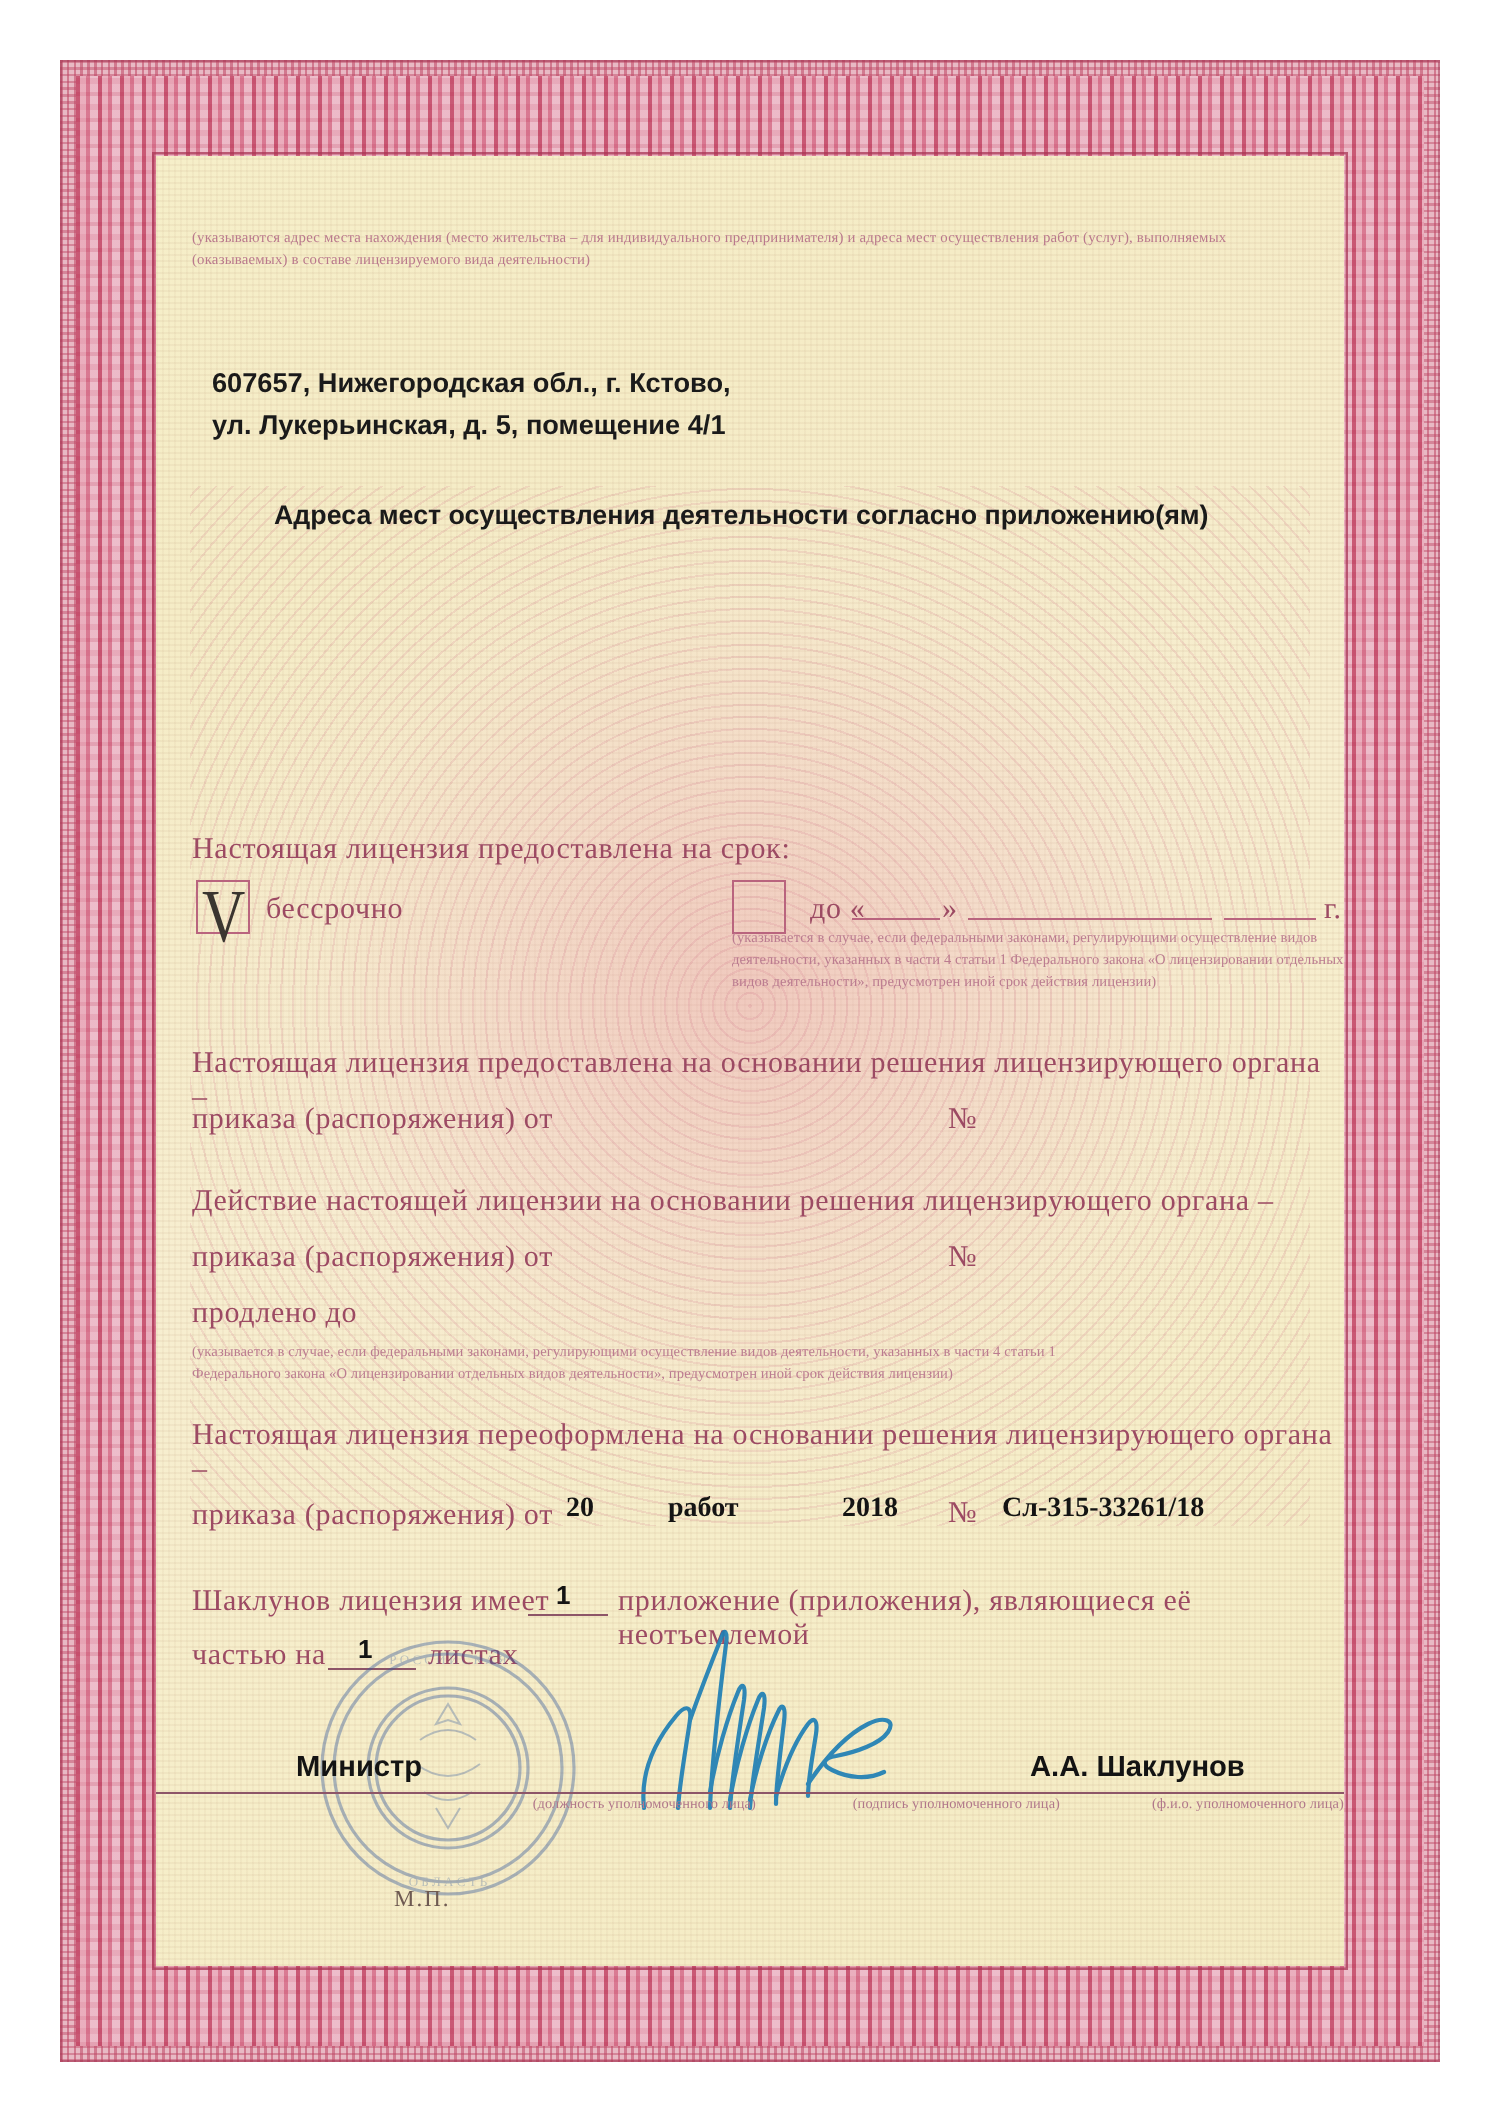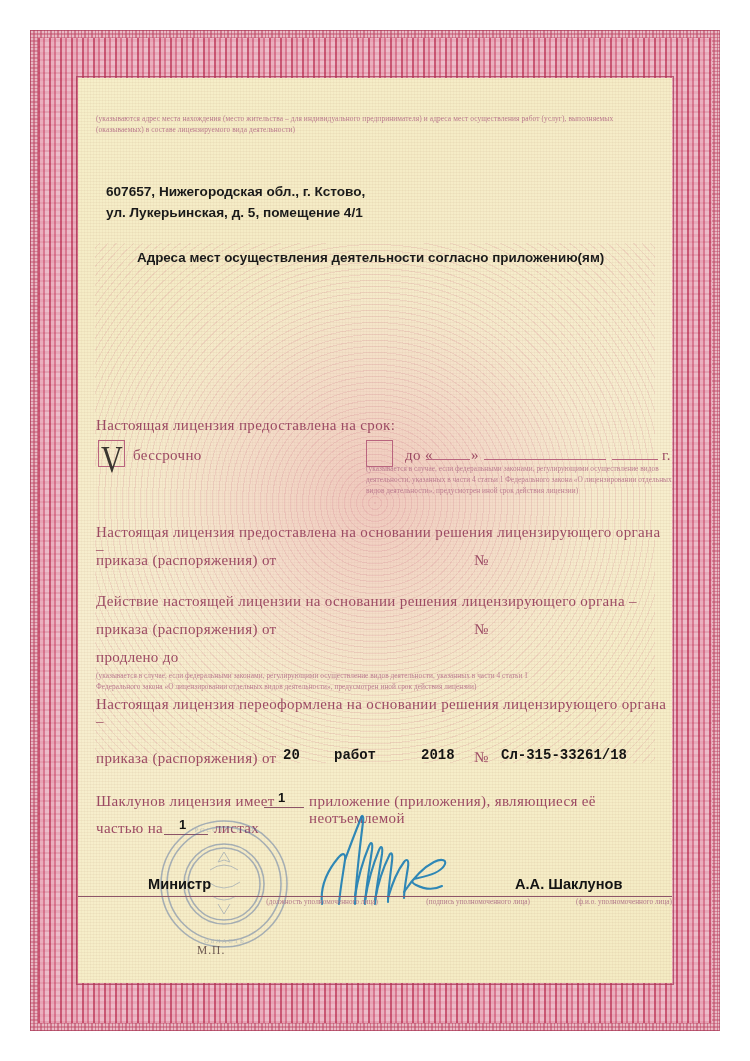--- a/index.html
+++ b/index.html
@@ -106,21 +106,21 @@
     border:1.1px solid #b9647e;
   }
   .vmark{
     position:absolute;font-family:"Liberation Serif",serif;
     font-size:30px;color:#3a3530;font-weight:500;
     transform:scaleY(1.25);
   }
 
   .fill{
     position:absolute;
-    font-family:Liberation Mono, monospace;
+    font-family:Liberation Serif, serif;
     font-size:14px;font-weight:bold;color:#141414;
   }
   .fill-sm{
     position:absolute;
     font-family:"Liberation Sans","DejaVu Sans",sans-serif;
     font-size:13px;font-weight:bold;color:#141414;
   }
   .uline{position:absolute;border-bottom:1px solid #b9647e;height:0;}
   .uline-dark{position:absolute;border-bottom:1.1px solid #8d5568;height:0;}
 
@@ -186,21 +186,21 @@
       <div class="sect" style="left:18px;top:446px;">Настоящая лицензия предоставлена на основании решения лицензирующего органа –</div>
       <div class="sect" style="left:18px;top:474px;">приказа (распоряжения)  от</div>
       <div class="sect" style="left:396px;top:474px;">№</div>
 
       <div class="sect" style="left:18px;top:515px;">Действие настоящей лицензии на основании решения лицензирующего органа –</div>
       <div class="sect" style="left:18px;top:543px;">приказа (распоряжения)  от</div>
       <div class="sect" style="left:396px;top:543px;">№</div>
       <div class="sect" style="left:18px;top:571px;">продлено до</div>
       <div class="tiny" style="left:18px;top:593px;width:472px;">(указывается в случае, если  федеральными законами, регулирующими осуществление видов деятельности, указанных в части 4 статьи 1 Федерального закона «О лицензировании отдельных видов деятельности», предусмотрен иной срок действия лицензии)</div>
 
-      <div class="sect" style="left:18px;top:618px;">Настоящая лицензия переоформлена на основании решения лицензирующего органа –</div>
+      <div class="sect" style="left:18px;top:632px;">Настоящая лицензия переоформлена на основании решения лицензирующего органа –</div>
       <div class="sect" style="left:18px;top:672px;">приказа (распоряжения)  от</div>
       <div class="fill" style="left:205px;top:669px;">20</div>
       <div class="fill" style="left:256px;top:669px;">работ</div>
       <div class="fill" style="left:343px;top:669px;">2018</div>
       <div class="sect" style="left:396px;top:671px;">№</div>
       <div class="fill" style="left:423px;top:669px;">Сл-315-33261/18</div>
 
       <div class="sect" style="left:18px;top:715px;">Шаклунов лицензия имеет</div>
       <div class="uline-dark" style="left:186px;top:729px;width:40px;"></div>
       <div class="fill-sm" style="left:200px;top:712px;">1</div>

